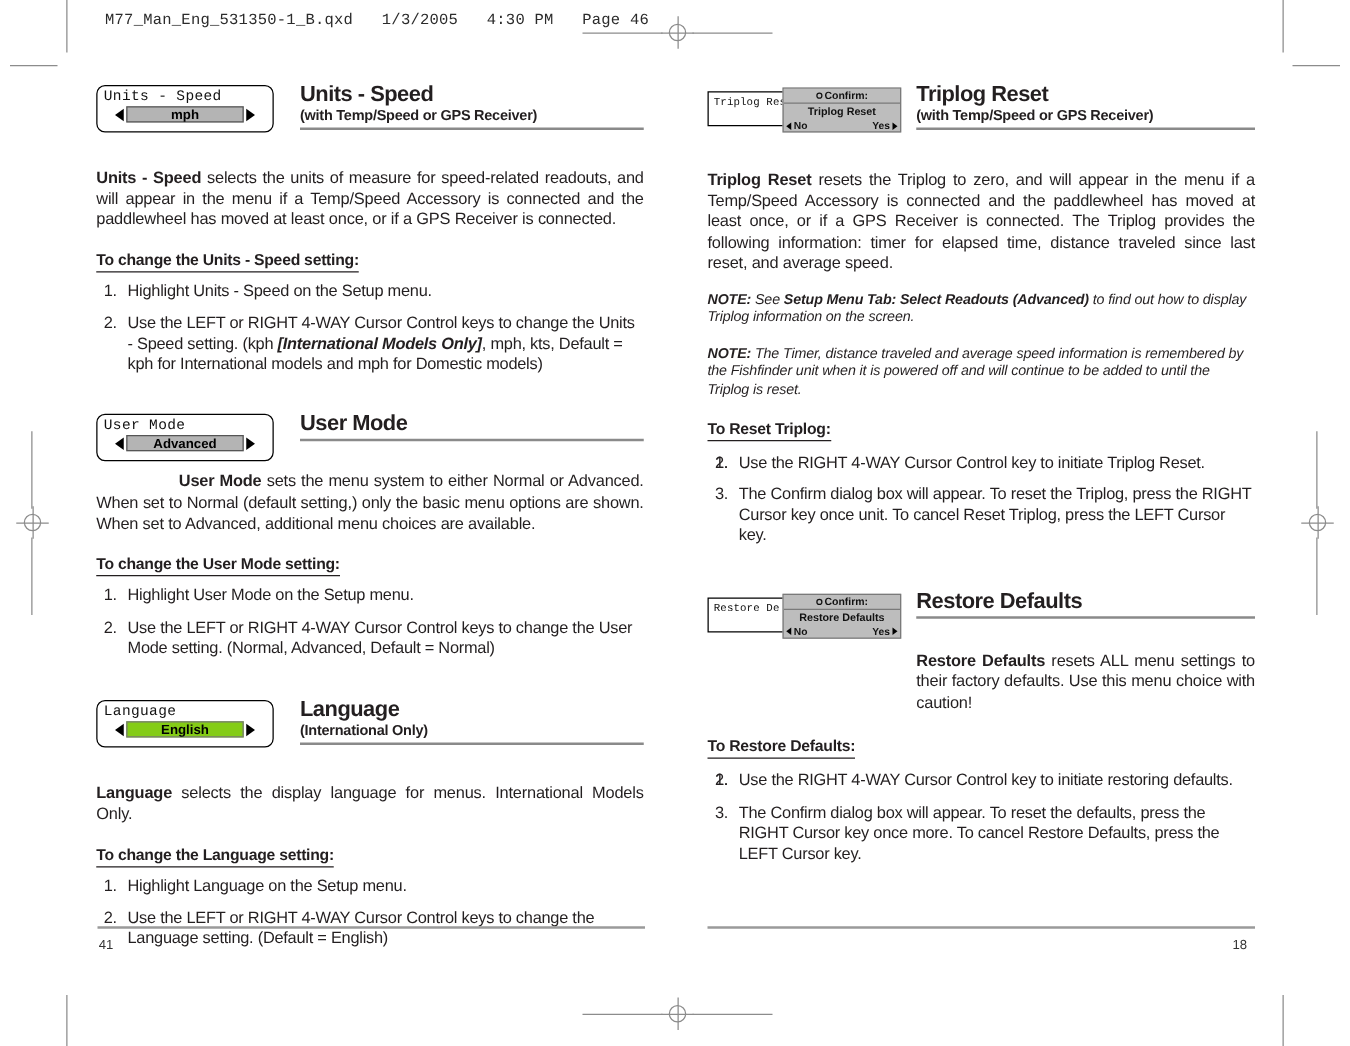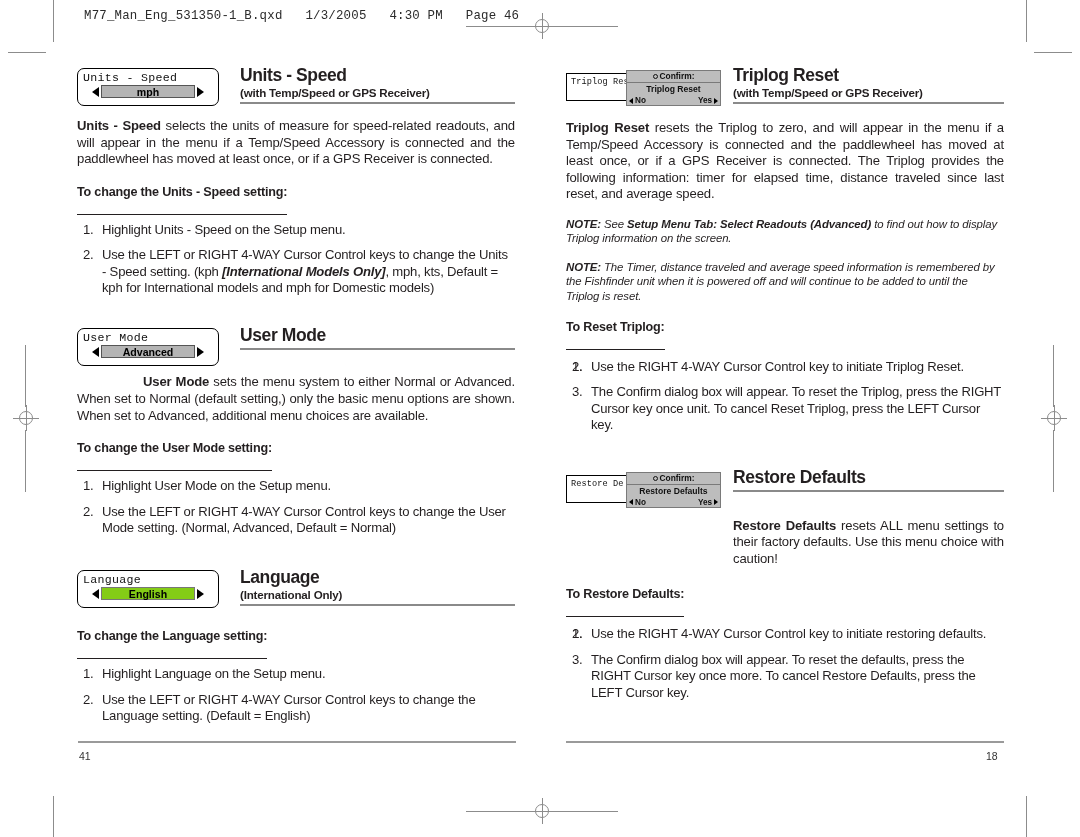--- a/index.html
+++ b/index.html
@@ -106,27 +106,27 @@
   .cfoot .sideL,.cfoot .sideR{display:flex;align-items:center;gap:2px;}
   .tri{width:0;height:0;border-top:3.5px solid transparent;border-bottom:3.5px solid transparent;}
   .tri.l{border-right:4.5px solid #000;}
   .tri.r{border-left:4.5px solid #000;}
 
   
   p.body{
     font-size:13.1px;line-height:16.6px;letter-spacing:-.15px;
     margin:6px 0 0 0;text-align:justify;color:#231f20;
   }
-  p.body.first{margin-top:8px;}
+  p.body.first{margin-top:24px;}
   p.body b{font-weight:bold;}
 
   .sub-head{
     font-weight:bold;font-size:12.6px;line-height:15px;
     letter-spacing:-.2px;margin:17px 0 0 0;
-    display:inline-block;border-bottom:1.4px solid #231f20;padding-bottom:14px;
+    display:inline-block;border-bottom:1.4px solid #231f20;padding-bottom:1px;
     color:#231f20;
   }
   ol.steps{margin:7px 0 0 0;padding:0;list-style:none;}
   ol.steps li{
     position:relative;padding-left:25px;margin-top:9px;
     font-size:13.1px;line-height:16.4px;letter-spacing:-.2px;color:#231f20;
   }
   ol.steps li:first-child{margin-top:0;}
   ol.steps li .num{position:absolute;left:6px;top:0;font-size:13.1px;}
   ol.steps li i{font-weight:bold;}
@@ -248,20 +248,21 @@
             <span class="wval plain">English</span>
             <span class="arw r"></span>
           </div>
         </div>
         <div class="headings">
           <div class="h-title">Language</div>
           <div class="h-sub">(International Only)</div>
           <div class="rule"></div>
         </div>
       </div>
+      <p class="body first"><b>Language</b> <span>selects the display language for menus. International Models Only.</span></p>
 
       <div class="sub-head">To change the Language setting:</div>
       <ol class="steps">
         <li><span class="num">1.</span><span>Highlight Language on the Setup menu.</span></li>
         <li><span class="num">2.</span><span>Use the LEFT or RIGHT 4-WAY Cursor Control keys to change the Language setting. (Default = English)</span></li>
       </ol>
     </div>
 
   </div>
 

